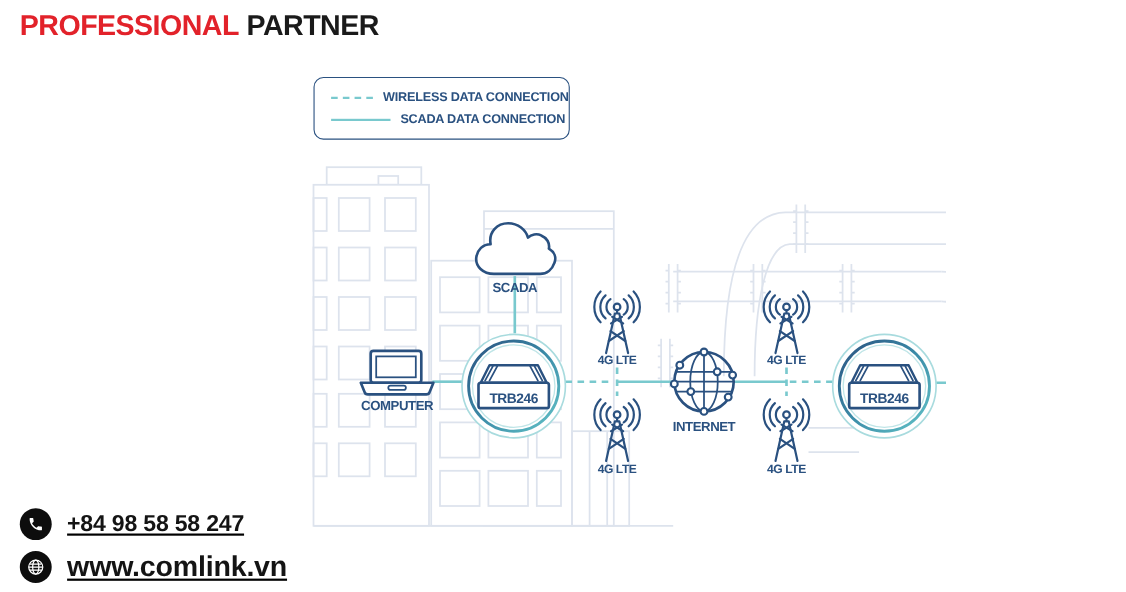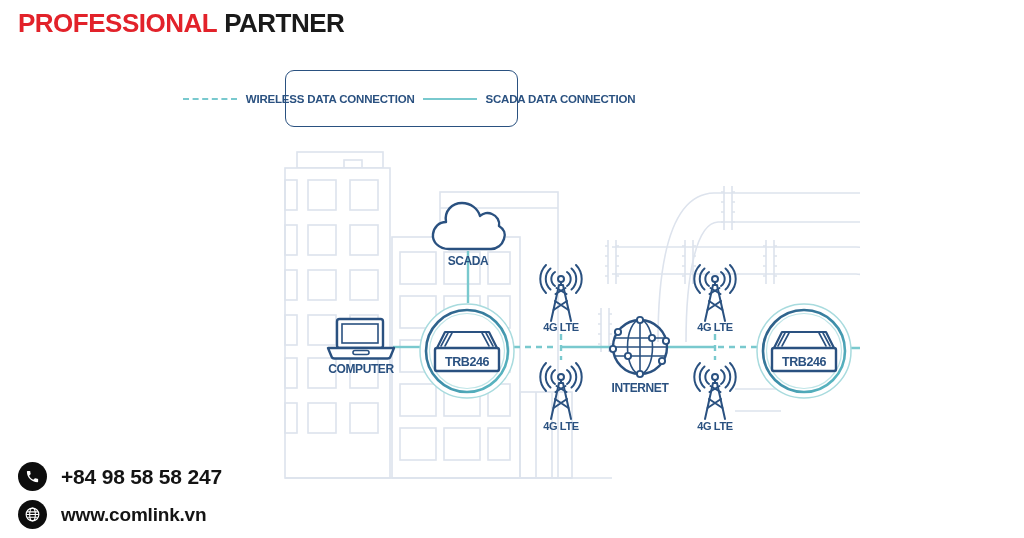--- a/index.html
+++ b/index.html
@@ -4,21 +4,21 @@
 <style>
   html,body{margin:0;padding:0;background:#fff;}
   .stage{position:relative;width:860px;height:538px;background:#ffffff;overflow:hidden;
          font-family:"Liberation Sans",sans-serif;}
   
   .brand{position:absolute;left:18px;top:8px;font-size:26px;font-weight:700;letter-spacing:-0.5px;white-space:nowrap;}
   .brand .hl{color:#e2222a;}
   .brand .rest{color:#1a1a1a;margin-left:7px;}
   
   .legend{position:absolute;left:285px;top:70px;width:233px;height:57px;border:1.6px solid #2a5180;
-          border-radius:9px;box-sizing:border-box;display:flex;flex-direction:row;justify-content:center;
+          border-radius:9px;box-sizing:border-box;display:flex;flex-direction:column;justify-content:center;
           gap:8px;padding-left:15px;background:#fff;}
   .legend-row{display:flex;align-items:center;gap:9px;}
   .legend-line{width:54px;height:0;}
   .legend-line.dashed{border-top:2.6px dashed #79c9ce;}
   .legend-line.solid{border-top:2.6px solid #79c9ce;}
   .legend-label{font-size:11.5px;font-weight:700;color:#2a5180;letter-spacing:-0.2px;white-space:nowrap;}
   
   .diagram{position:absolute;left:0;top:0;width:1024px;height:538px;}
   .bg{stroke:#dde3ed;fill:none;stroke-width:1.6;}
   .bgf{stroke:#dde3ed;fill:#ffffff;stroke-width:1.6;}
@@ -26,26 +26,26 @@
   .blue2{stroke:#2a5180;fill:none;stroke-width:2;stroke-linecap:round;stroke-linejoin:round;}
   .bluethin{stroke:#2a5180;fill:none;stroke-width:1.6;stroke-linecap:round;}
   .bluef{stroke:#2a5180;fill:#ffffff;stroke-width:2.4;stroke-linejoin:round;}
   .teal{stroke:#79c9ce;fill:none;stroke-width:2.4;}
   .dash{stroke-dasharray:6 5;}
   text.lbl{fill:#2a5180;font-family:"Liberation Sans",sans-serif;font-weight:700;
            font-size:12px;text-anchor:middle;letter-spacing:-0.4px;}
   text.sm{font-size:11px;}
   text.dev{font-size:12.5px;}
   
-  .contact-row{position:absolute;left:18px;display:flex;align-items:center;gap:14px;}
+  .contact-row{position:absolute;left:18px;display:flex;align-items:center;gap:14px;text-decoration:underline;}
   .contact-icon{width:29px;height:29px;border-radius:50%;background:#0d0d0d;display:flex;
                 align-items:center;justify-content:center;flex:0 0 auto;}
   .contact-text{font-weight:700;color:#141414;letter-spacing:-0.2px;white-space:nowrap;}
   .phone-row{top:462px;}  .phone-row .contact-text{font-size:21px;}
-  .web-row{top:500px;}    .web-row .contact-text{font-size:19px;}
+  .web-row{top:500px;}    .web-row .contact-text{font-size:26px;}
 </style>
 </head>
 <body>
 
 <div class="stage">
 
   <div class="brand">
     <span class="hl">PROFESSIONAL</span><span class="rest">PARTNER</span>
   </div>
 

